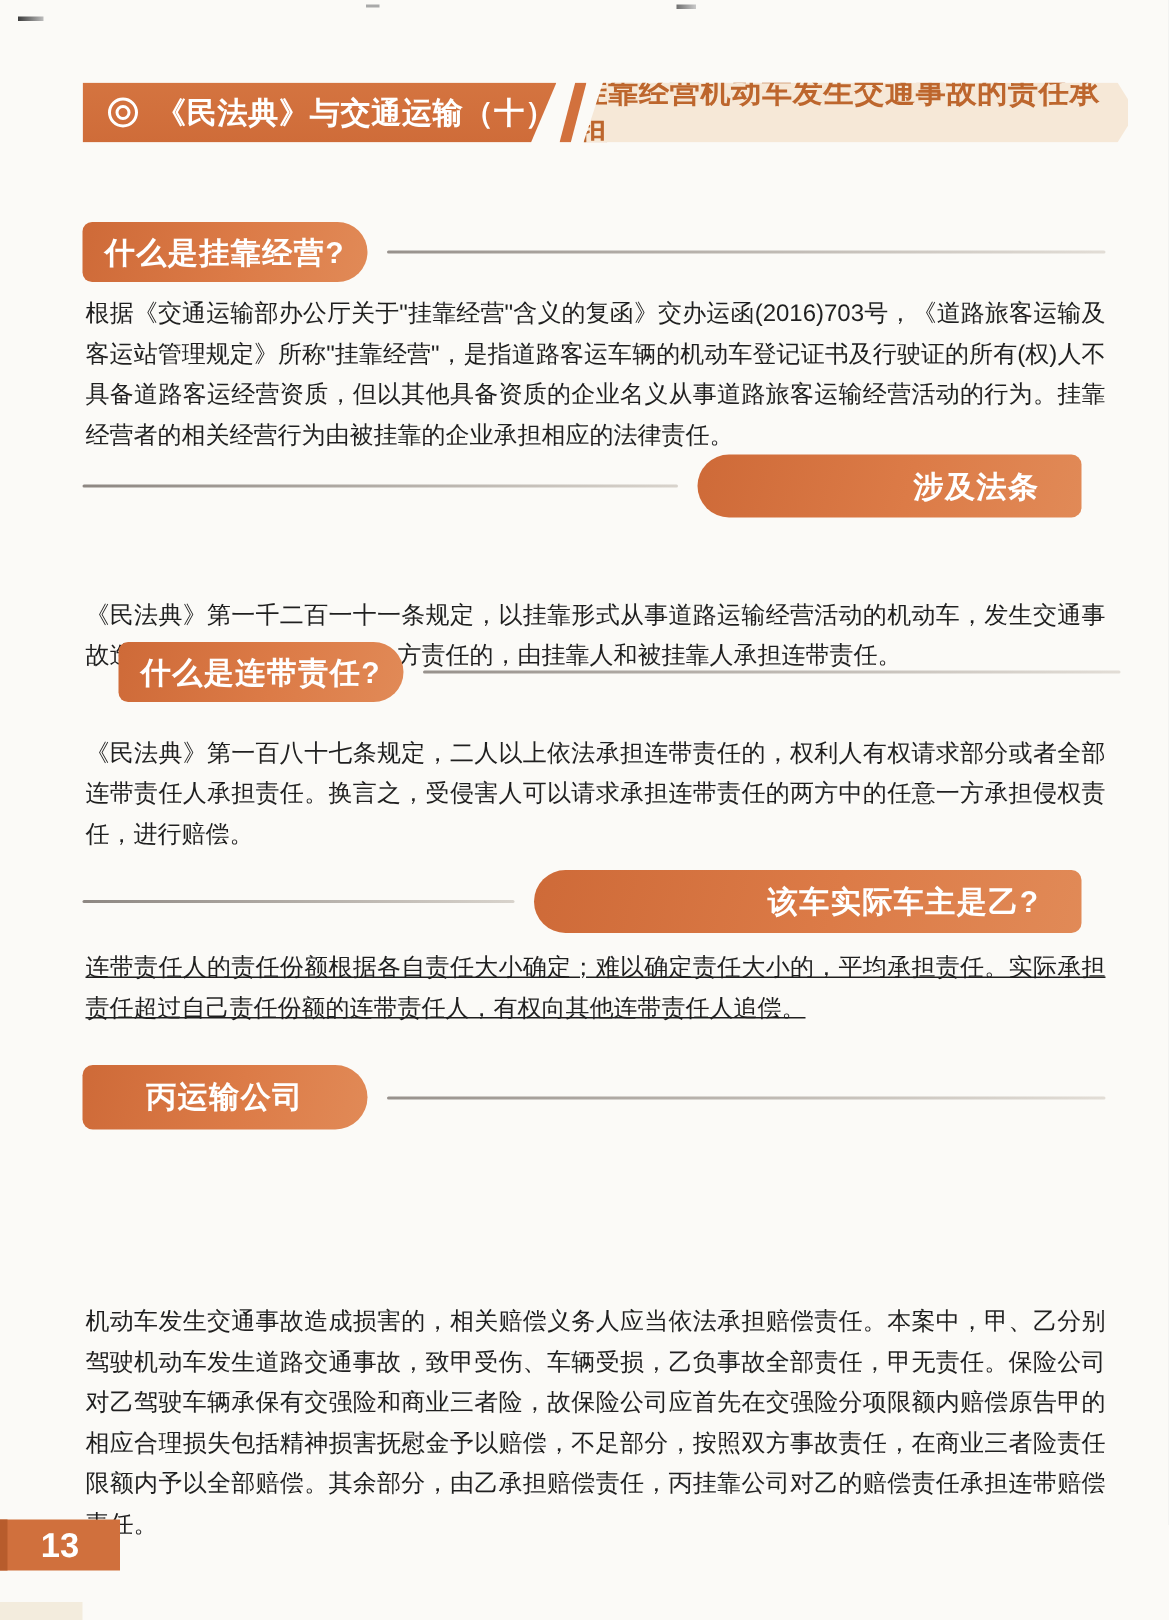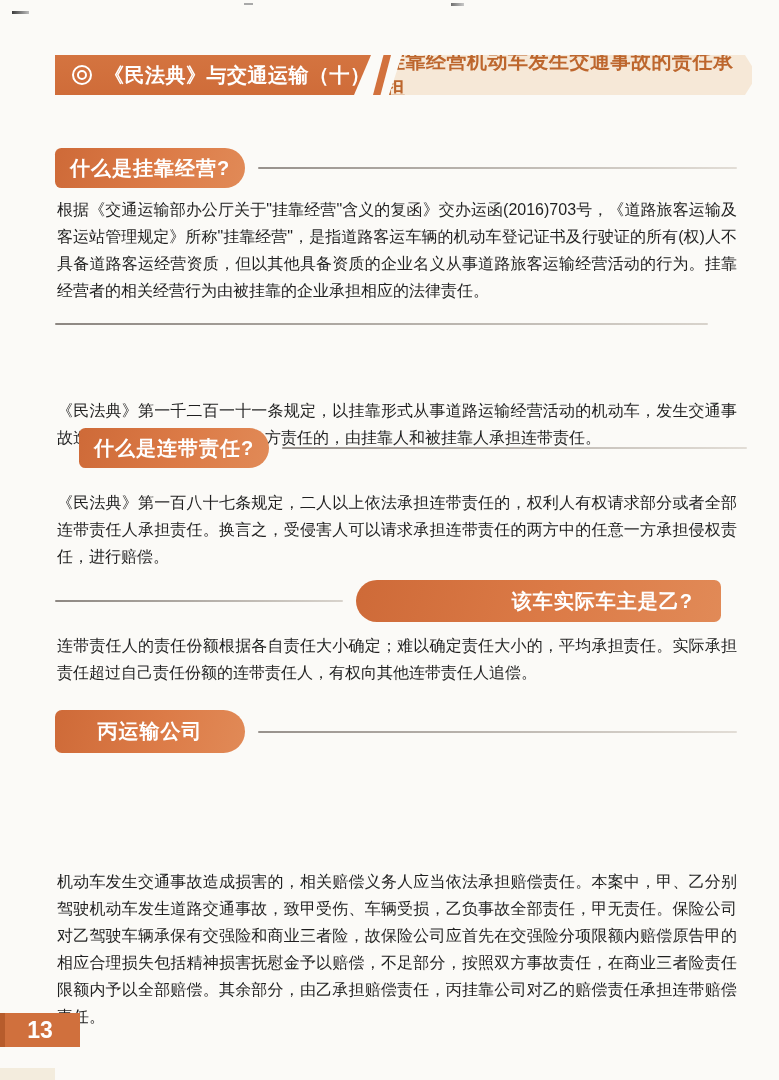--- a/index.html
+++ b/index.html
@@ -68,21 +68,21 @@
 
   
   .body{
     position:absolute;left:57px;width:680px;margin:0;
     font-size:16px;line-height:27px;font-weight:500;
     color:#1f1f1f;text-align:justify;
   }
   .p1{top:196px;}
   .p2{top:355px;margin-top:42px;}
   .p3{top:489px;}
-  .p4{top:632px;}
+  .p4{top:632px;text-decoration:underline;}
   .p5{top:760px;}
   .p6{top:868px;}
 
   
   .pagenum{
     position:absolute;left:0;top:1013px;width:80px;height:34px;
     background:#d0703d;
     display:flex;align-items:center;justify-content:center;
     color:#fff;font-size:23px;font-weight:bold;
   }
@@ -120,20 +120,23 @@
   <div class="row row1">
     <div class="badge badge-left">
       <span>什么是挂靠经营?</span>
     </div>
     <div class="rule rule-after"></div>
   </div>
   <p class="body p1">根据《交通运输部办公厅关于"挂靠经营"含义的复函》交办运函(2016)703号，《道路旅客运输及客运站管理规定》所称"挂靠经营"，是指道路客运车辆的机动车登记证书及行驶证的所有(权)人不具备道路客运经营资质，但以其他具备资质的企业名义从事道路旅客运输经营活动的行为。挂靠经营者的相关经营行为由被挂靠的企业承担相应的法律责任。</p>
 
   <div class="row row2">
     <div class="rule rule-before"></div>
+    <div class="badge badge-right w-fatiao">
+      <span>涉及法条</span>
+    </div>
   </div>
   <p class="body p2">《民法典》第一千二百一十一条规定，以挂靠形式从事道路运输经营活动的机动车，发生交通事故造成损害，属于该机动车一方责任的，由挂靠人和被挂靠人承担连带责任。</p>
 
   <div class="row row3">
     <div class="badge badge-left">
       <span>什么是连带责任?</span>
     </div>
     <div class="rule rule-after"></div>
   </div>
   <p class="body p3">《民法典》第一百八十七条规定，二人以上依法承担连带责任的，权利人有权请求部分或者全部连带责任人承担责任。换言之，受侵害人可以请求承担连带责任的两方中的任意一方承担侵权责任，进行赔偿。</p>

